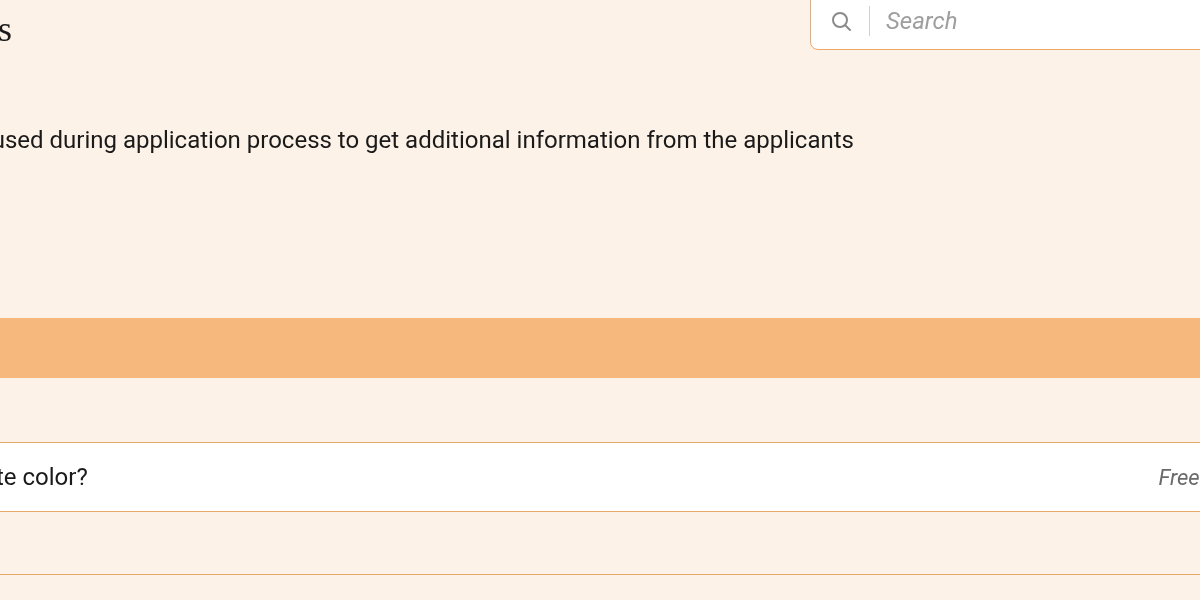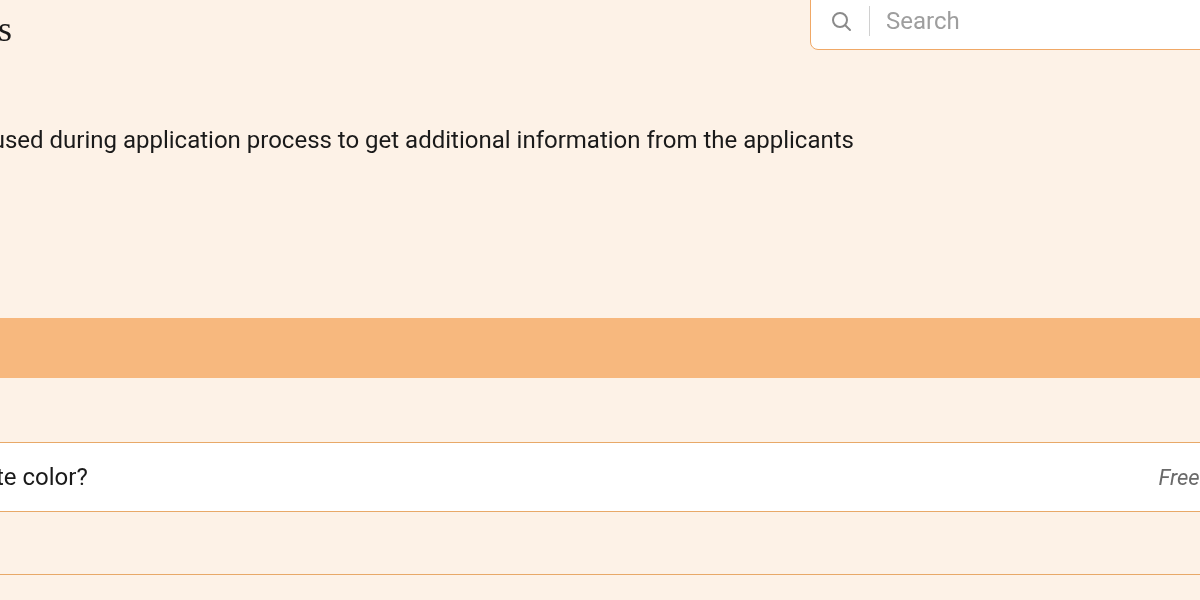--- a/index.html
+++ b/index.html
@@ -60,20 +60,21 @@
       flex-shrink: 0;
     }
     .search-input {
       border: none;
       outline: none;
       font-size: 24px;
       color: #8a8a8a;
       background: transparent;
       flex: 1;
       font-family: inherit;
+      font-style: italic;
     }
     .search-input::placeholder {
       color: #9e9e9e;
     }
     .description {
       font-size: 24px;
       color: #1a1a1a;
       padding: 56px 0 0 0;
       position: absolute;
       left: -48px;

